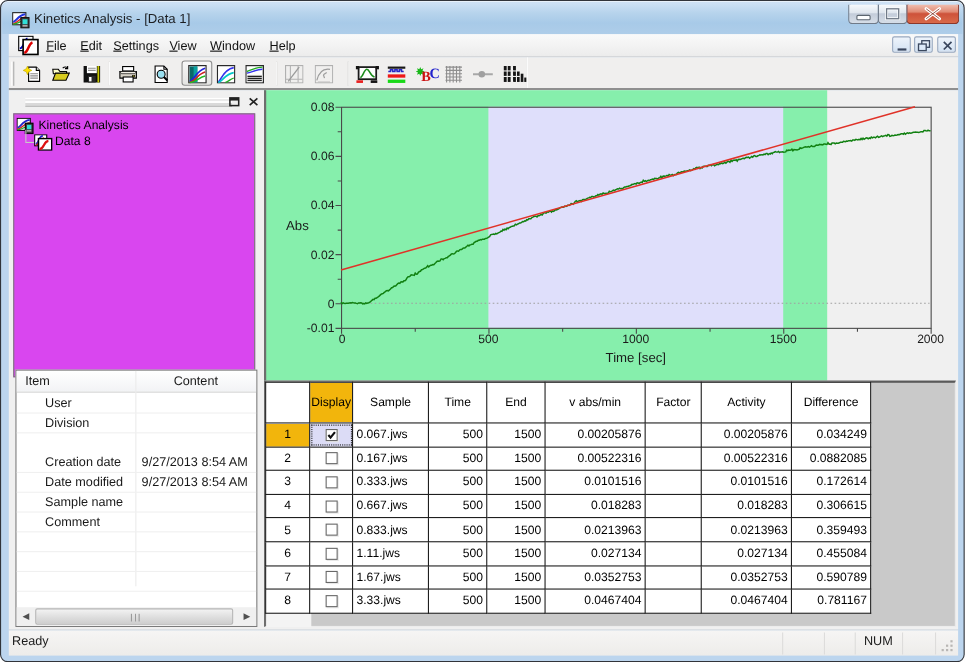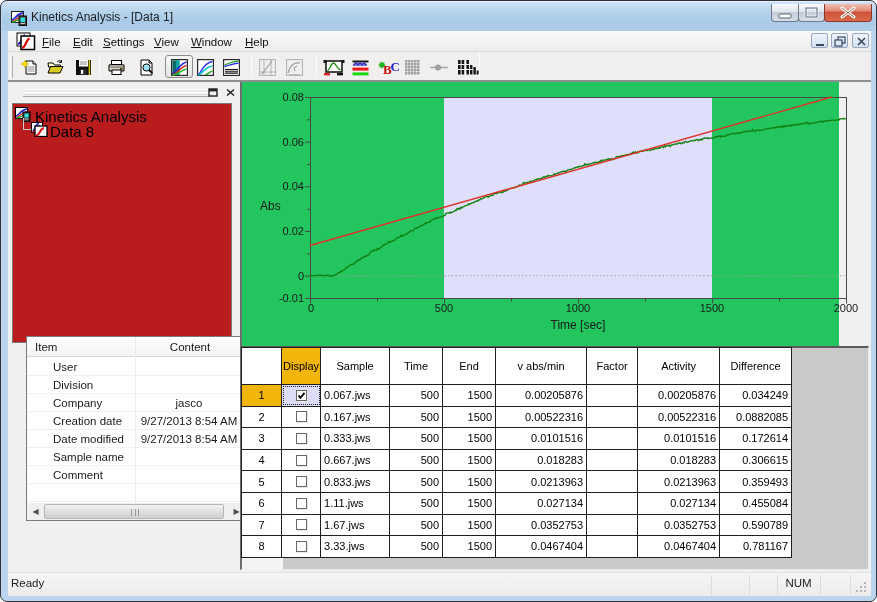--- a/index.html
+++ b/index.html
@@ -37,40 +37,40 @@
 #main { position:absolute; left:7px; top:81px; width:863px; height:490px; background:#f0f0f0; }
 
 #gripper { position:absolute; left:8px; top:6px; width:227px; height:11px; }
 #gripper .glines { position:absolute; left:7px; top:1px; width:188px; height:8px;
   border-top:1px solid #fff; border-bottom:1px solid #a8a8a8;
   background:linear-gradient(#e9e9e9 0 2px, #fdfdfd 2px 4px, #d9d9d9 4px 5px, #f2f2f2 5px 8px); }
 .gbtn { position:absolute; top:-1px; width:13px; height:12px; font-size:9px; line-height:11px;
   text-align:center; color:#111; font-family:"Liberation Mono",monospace; }
 
 #tree { position:absolute; left:4px; top:21px; width:220px; height:240px;
-  background:#b91c1c; border:1px solid #7a7a7a; font-size:15px; color:#000; }
-
-#info { position:absolute; left:18px; top:254px; width:220px; height:185px;
+  background:#d946ef; border:1px solid #7a7a7a; font-size:11px; color:#000; }
+
+#info { position:absolute; left:6px; top:254px; width:220px; height:234px;
   background:#fff; border:1px solid #7a7a7a; font-size:11.5px; color:#1a1a1a; overflow:hidden; }
 #info .hdr { position:absolute; left:0; top:0; width:100%; height:20px;
   background:linear-gradient(#ffffff,#f2f3f5); border-bottom:1px solid #d5d5d5; }
 #info .hdr .c1 { position:absolute; left:8px; top:4px; }
 #info .hdr .c2 { position:absolute; left:109px; width:108px; top:4px; text-align:center; }
 #info .vline { position:absolute; left:108px; top:0; width:1px; height:196px; background:#ececec; }
 .irow { position:absolute; left:0; width:218px; height:18px; border-bottom:1px solid #f0f0f0;padding-left:28px; }
 .irow .lab { position:absolute; left:26px; top:3px; }
 .irow .val { position:absolute; left:107px; width:110px; top:3px; text-align:center; white-space:nowrap; }
 
 #hscroll { position:absolute; left:0px; bottom:0px; width:218px; height:17px; background:#f0f0f0; }
 #hscroll .arrow { position:absolute; top:0; width:17px; height:17px; color:#505050; font-size:8px; line-height:17px; text-align:center; }
 #hscroll .thumb { position:absolute; left:17px; top:1px; width:180px; height:15px;
   background:linear-gradient(#f2f2f2,#dcdcdc 60%,#cfcfcf); border:1px solid #b5b5b5; border-radius:2px; }
 
-#chartpane { position:absolute; left:232px; top:0px; width:599px; height:264px;
-  background:#22c55e; border-left:2px solid #6e6e6e; }
+#chartpane { position:absolute; left:232px; top:0px; width:512px; height:264px;
+  background:#86efac; border-left:2px solid #6e6e6e; }
 #gridpane { position:absolute; left:232px; top:264px; width:629px; height:224px;
   background:#c9c9c9; border-left:2px solid #6e6e6e; border-top:2px solid #5a5a5a;
   border-right:1px solid #ececec; border-bottom:1px solid #ececec; }
 #rowstrip { position:absolute; left:0px; top:0px; width:41px; height:222px; background:#f4f4f4; }
 
 #grid { position:absolute; left:-1px; top:-1px; border-collapse:collapse; table-layout:fixed;
   font-size:11px; color:#000; background:#fff; }
 #grid tr { height:21.6px; }
 #grid td, #grid th { border:1px solid #1f1f1f; padding:0 3px; overflow:hidden; white-space:nowrap;
   font-weight:normal; }
@@ -288,24 +288,20 @@
       <div class="hdr">
           <span class="c1">Item</span>
           <span class="c2">Content</span>
         </div>
       <div class="vline"></div>
       <div class="irow" style="top:21px">
           <span class="lab">User</span>
         </div>
       <div class="irow" style="top:39px">
           <span class="lab">Division</span>
-        </div>
-      <div class="irow" style="top:57px">
-          <span class="lab">Company</span>
-          <span class="val">jasco</span>
         </div>
       <div class="irow" style="top:75px">
           <span class="lab">Creation date</span>
           <span class="val">9/27/2013 8:54 AM</span>
         </div>
       <div class="irow" style="top:93px">
           <span class="lab">Date modified</span>
           <span class="val">9/27/2013 8:54 AM</span>
         </div>
       <div class="irow" style="top:129px">

